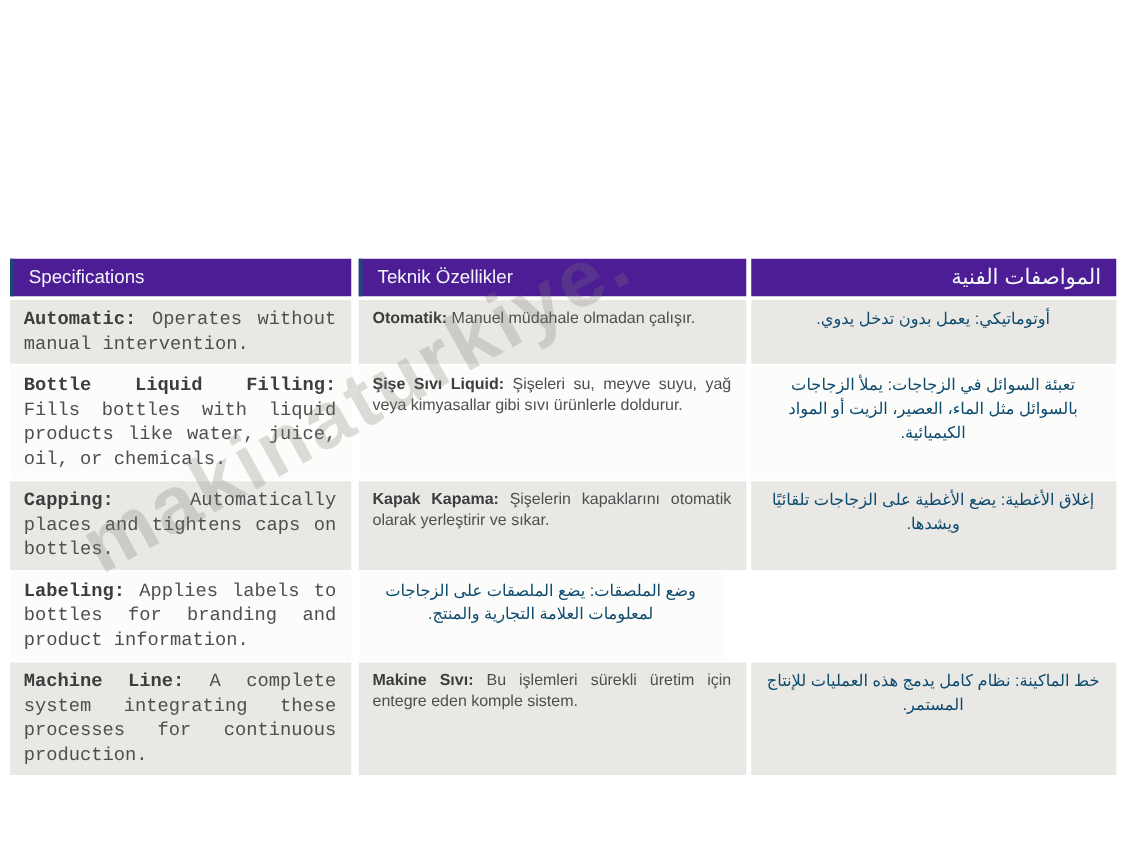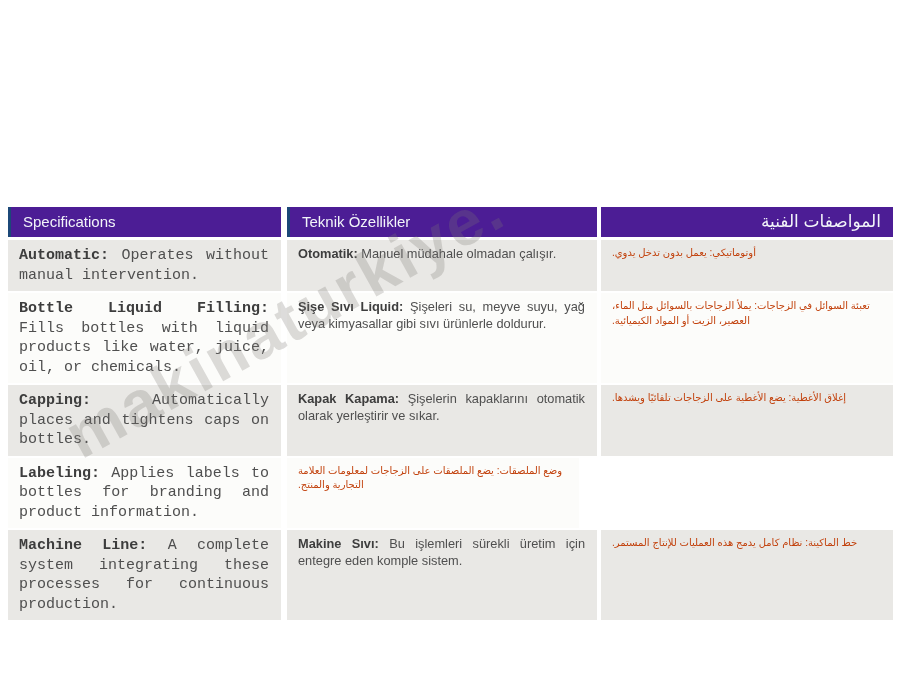--- a/index.html
+++ b/index.html
@@ -25,21 +25,21 @@
   .thead .c-tr{border-left:3px solid #1c4878;padding-left:12px;}
   .thead .c-ar{direction:rtl;text-align:right;padding-right:12px;font-size:17px;}
   .thead{margin-bottom:3px;}
   
   .tbody .cell{
     padding:6px 12px 6px 11px;
     color:#4f4f4f;
   }
   .tbody .c-en{font-size:15px;line-height:1.3;text-align:justify;font-family:Liberation Mono, monospace;}
   .tbody .c-tr{font-size:12.8px;line-height:1.3;text-align:justify;}
-  .tbody .c-ar{font-size:10px;line-height:1.45;direction:rtl;text-align:left;color:#c2410c;}
+  .tbody .c-ar{font-size:13px;line-height:1.45;direction:rtl;text-align:center;color:#0c4a6e;}
   .tbody .trow:nth-child(odd) .cell{background:#e9e8e5;}
   .tbody .trow:nth-child(even) .cell{background:#fcfcfa;}
   .term{font-weight:bold;color:#3d3d3d;}
   .r1 .cell{min-height:45px;}
   .r2 .cell{min-height:44px;}
   .r3 .cell{min-height:40px;}
   .r4 .cell{min-height:38px;}
   .r5 .cell{min-height:55px;}
   
   .watermark{

